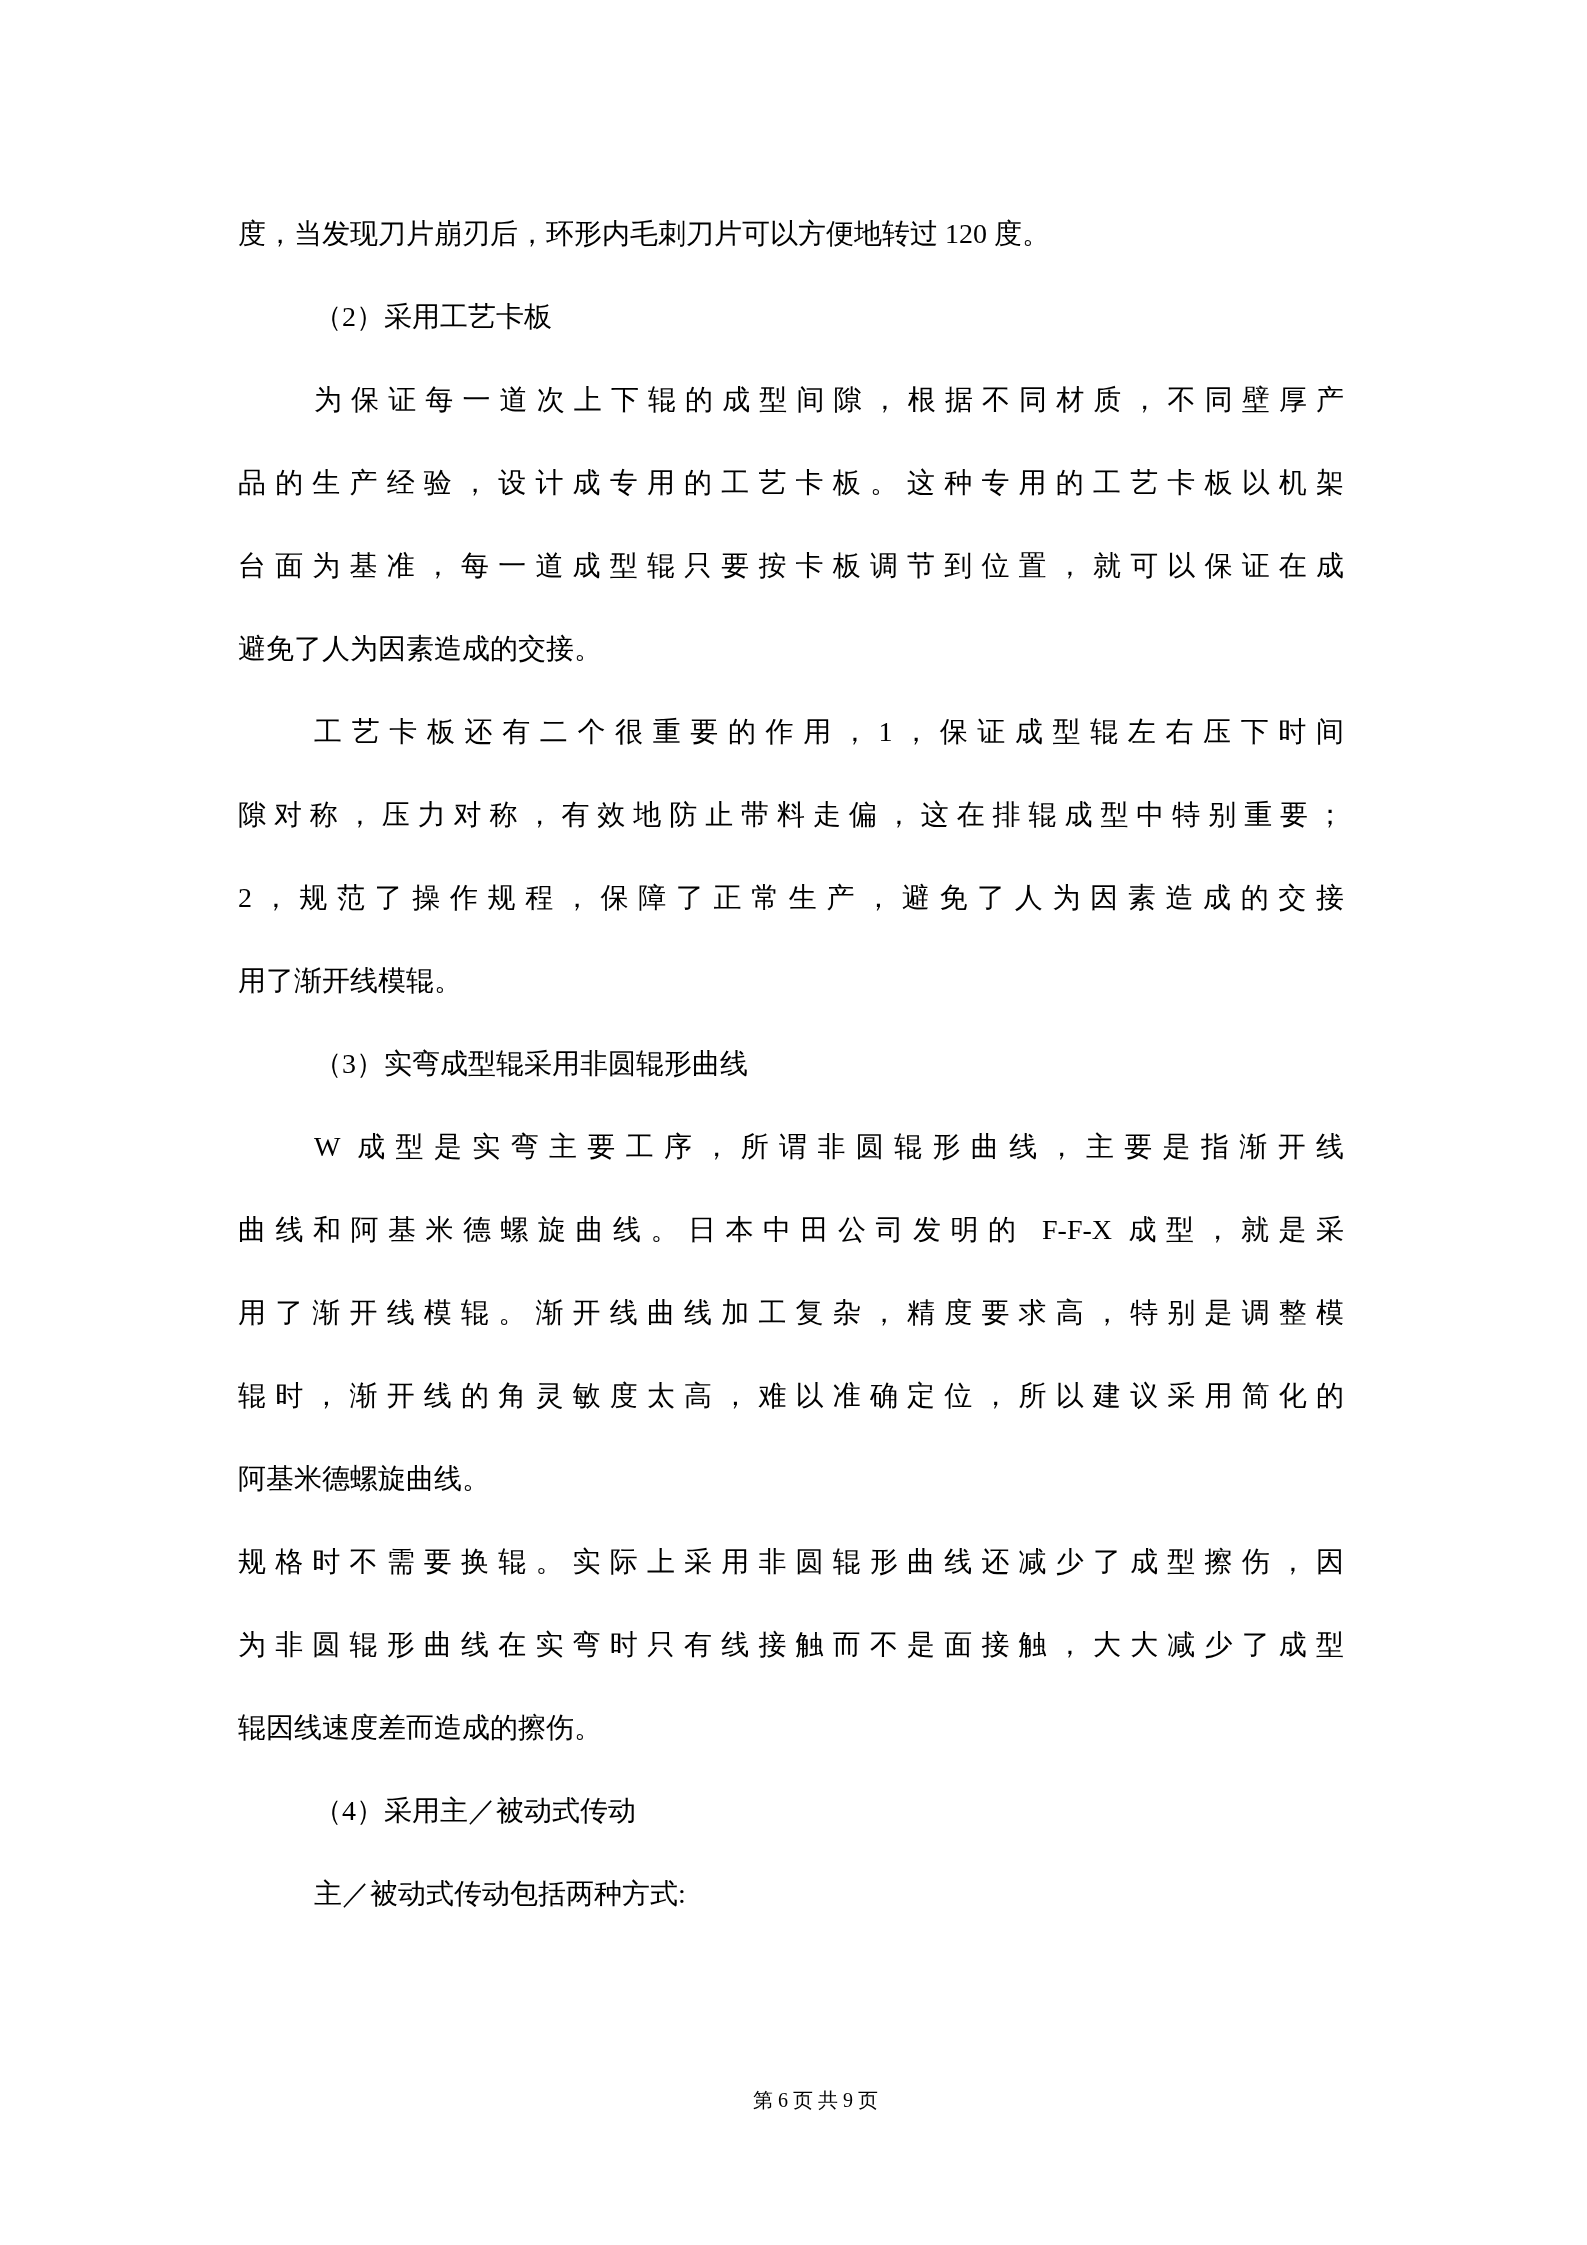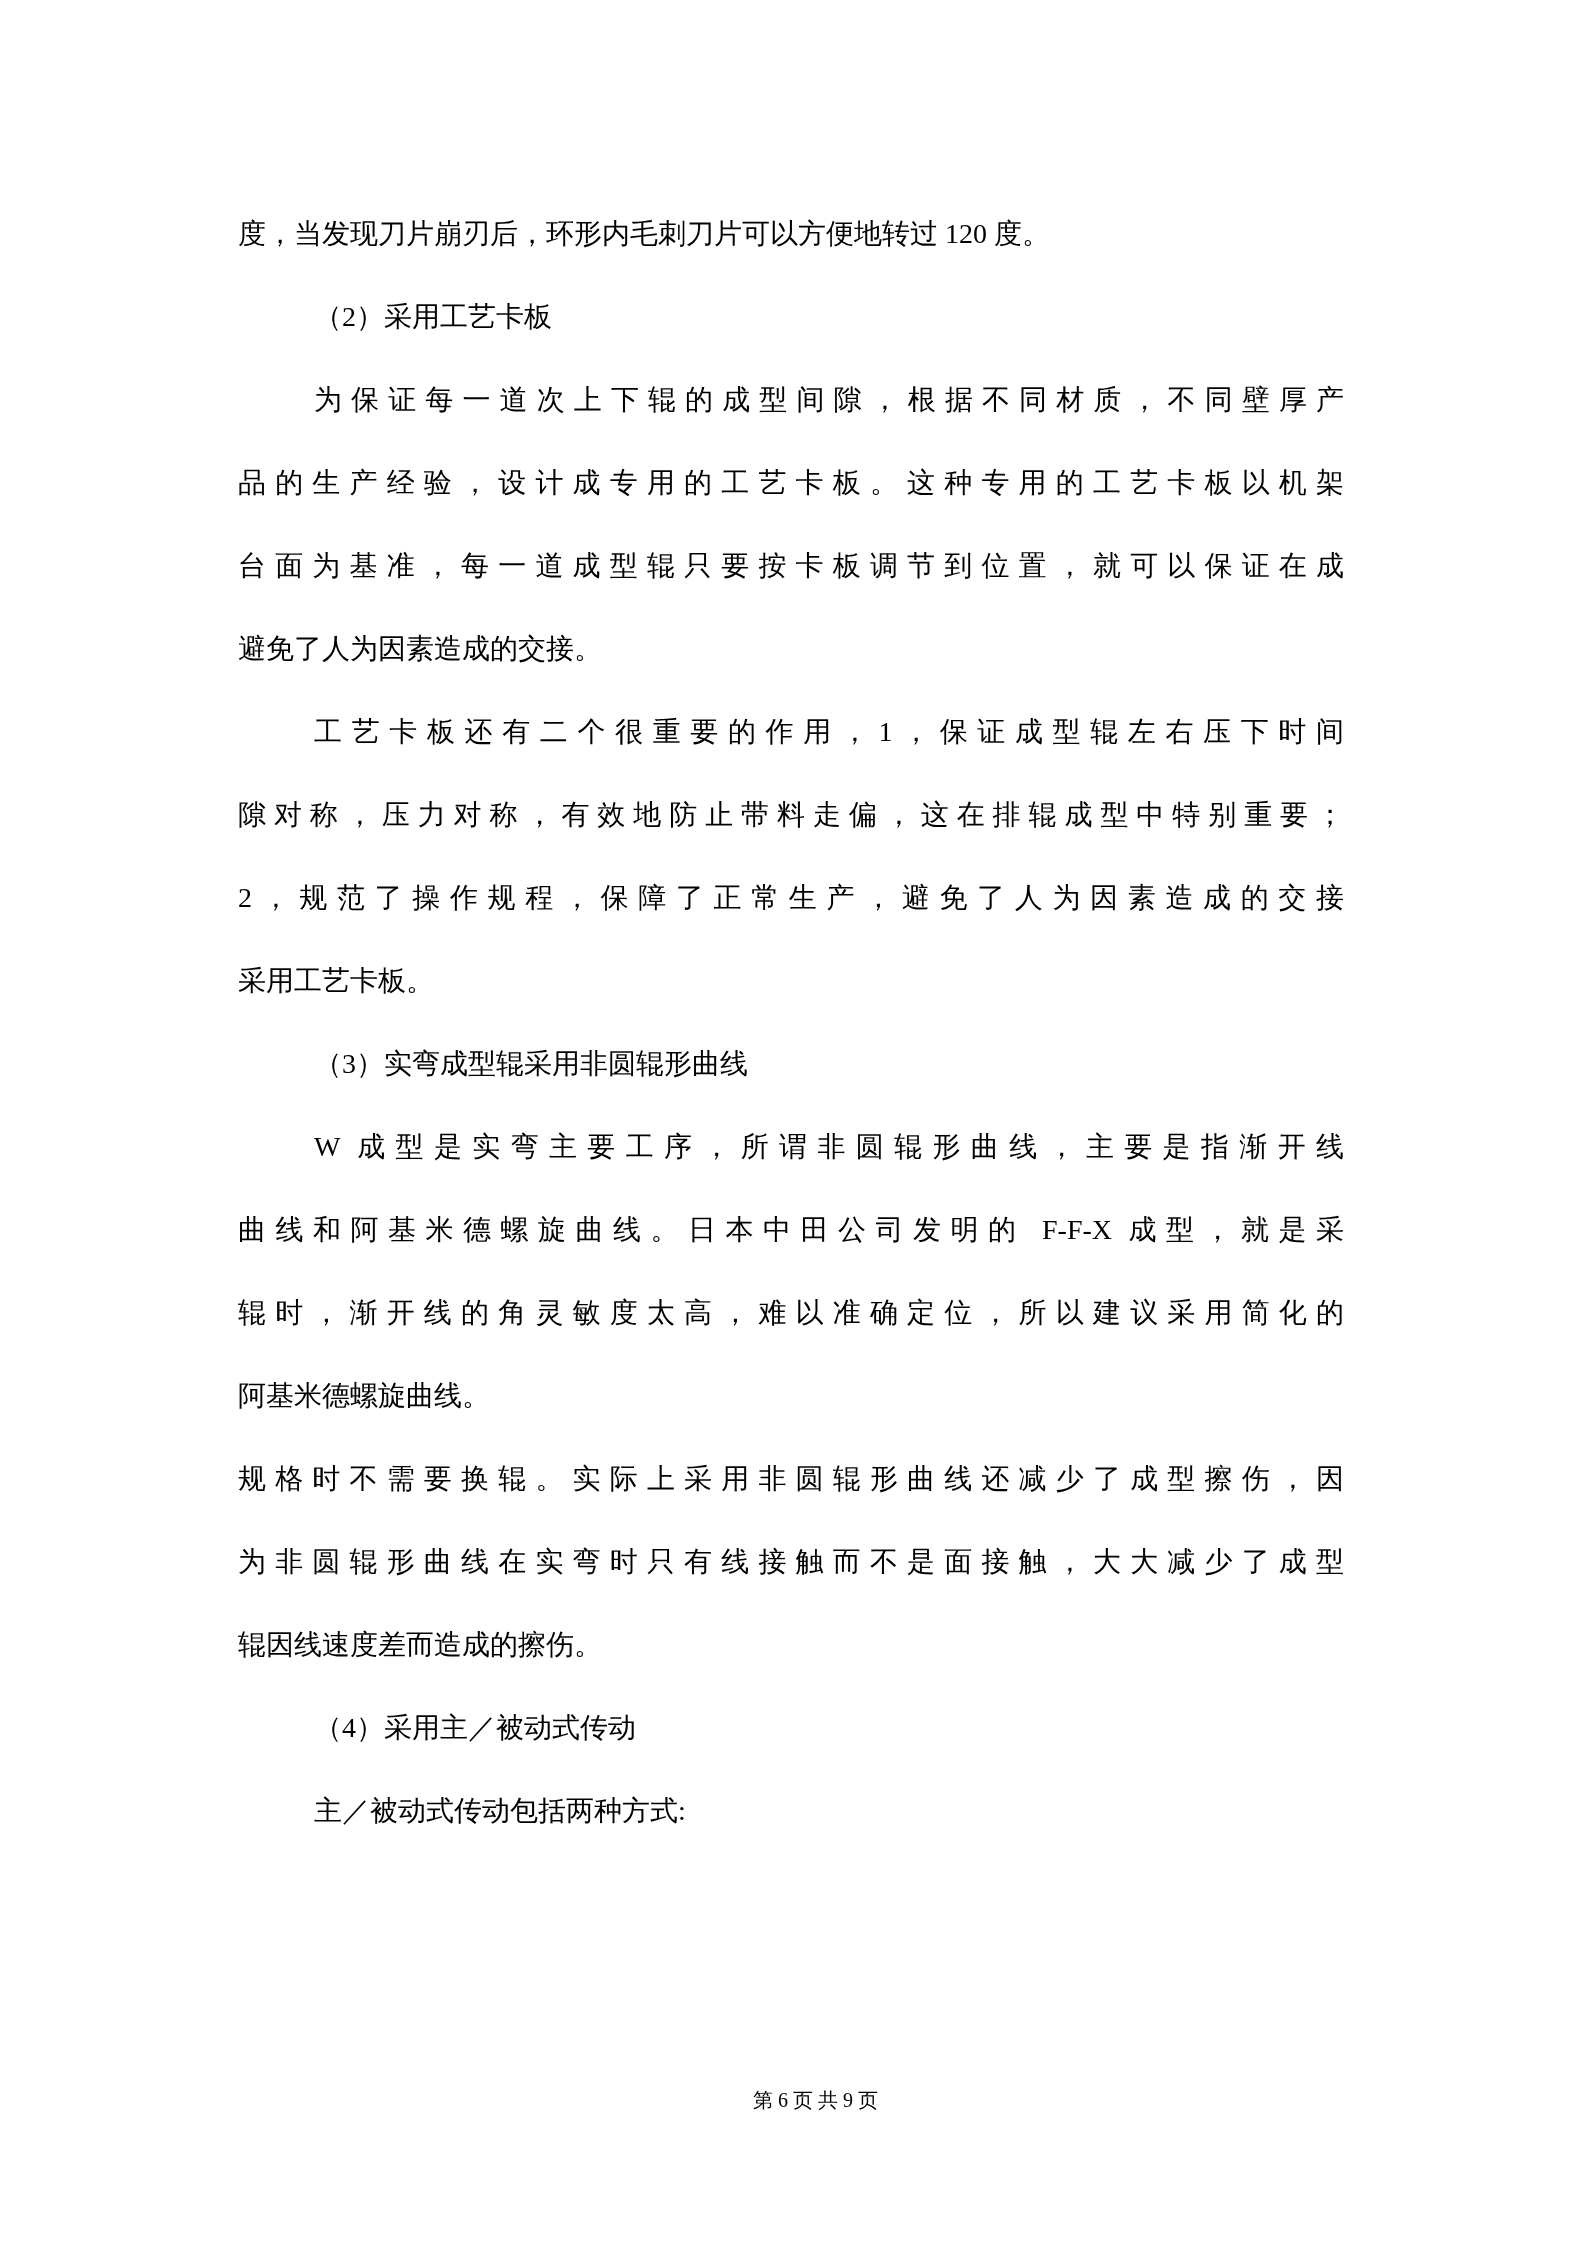--- a/index.html
+++ b/index.html
@@ -62,24 +62,25 @@
   <div id="text-block">
       <div class="line">度，当发现刀片崩刃后，环形内毛刺刀片可以方便地转过 120 度。</div>
       <div class="line indent">（2）采用工艺卡板</div>
       <div class="line indent fill">为保证每一道次上下辊的成型间隙，根据不同材质，不同壁厚产</div>
       <div class="line fill">品的生产经验，设计成专用的工艺卡板。这种专用的工艺卡板以机架</div>
       <div class="line fill">台面为基准，每一道成型辊只要按卡板调节到位置，就可以保证在成</div>
       <div class="line">避免了人为因素造成的交接。</div>
       <div class="line indent fill">工艺卡板还有二个很重要的作用，1，保证成型辊左右压下时间</div>
       <div class="line fill">隙对称，压力对称，有效地防止带料走偏，这在排辊成型中特别重要；</div>
       <div class="line fill">2，规范了操作规程，保障了正常生产，避免了人为因素造成的交接</div>
-      <div class="line">采用工艺卡板。</div>
+      <div class="line">用了渐开线模辊。</div>
       <div class="line indent">（3）实弯成型辊采用非圆辊形曲线</div>
       <div class="line indent fill">W 成型是实弯主要工序，所谓非圆辊形曲线，主要是指渐开线</div>
       <div class="line fill">曲线和阿基米德螺旋曲线。日本中田公司发明的 F-F-X 成型，就是采</div>
+      <div class="line fill">用了渐开线模辊。渐开线曲线加工复杂，精度要求高，特别是调整模</div>
       <div class="line fill">辊时，渐开线的角灵敏度太高，难以准确定位，所以建议采用简化的</div>
       <div class="line">阿基米德螺旋曲线。</div>
       <div class="line fill">规格时不需要换辊。实际上采用非圆辊形曲线还减少了成型擦伤，因</div>
       <div class="line fill">为非圆辊形曲线在实弯时只有线接触而不是面接触，大大减少了成型</div>
       <div class="line">辊因线速度差而造成的擦伤。</div>
       <div class="line indent">（4）采用主／被动式传动</div>
       <div class="line indent">主／被动式传动包括两种方式:</div>
     </div>
   <div id="footer">第 6 页 共 9 页</div>
 </div>

